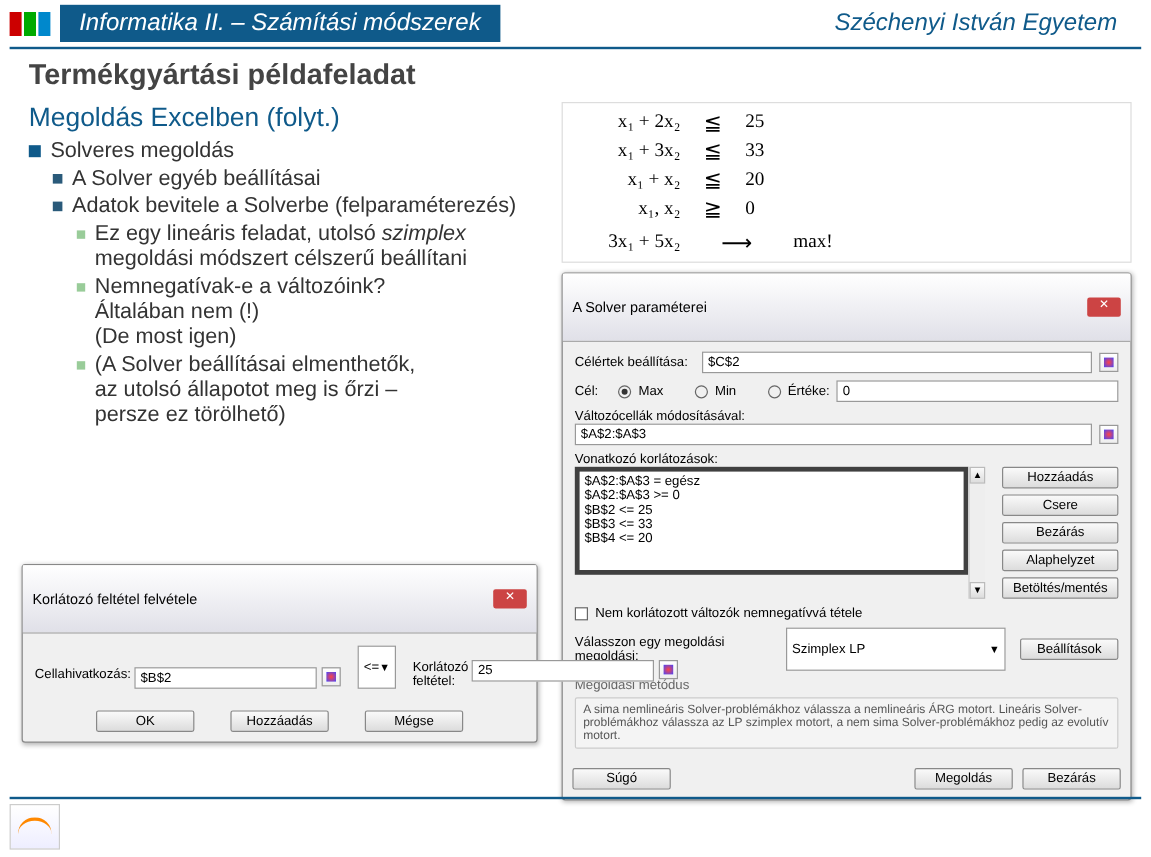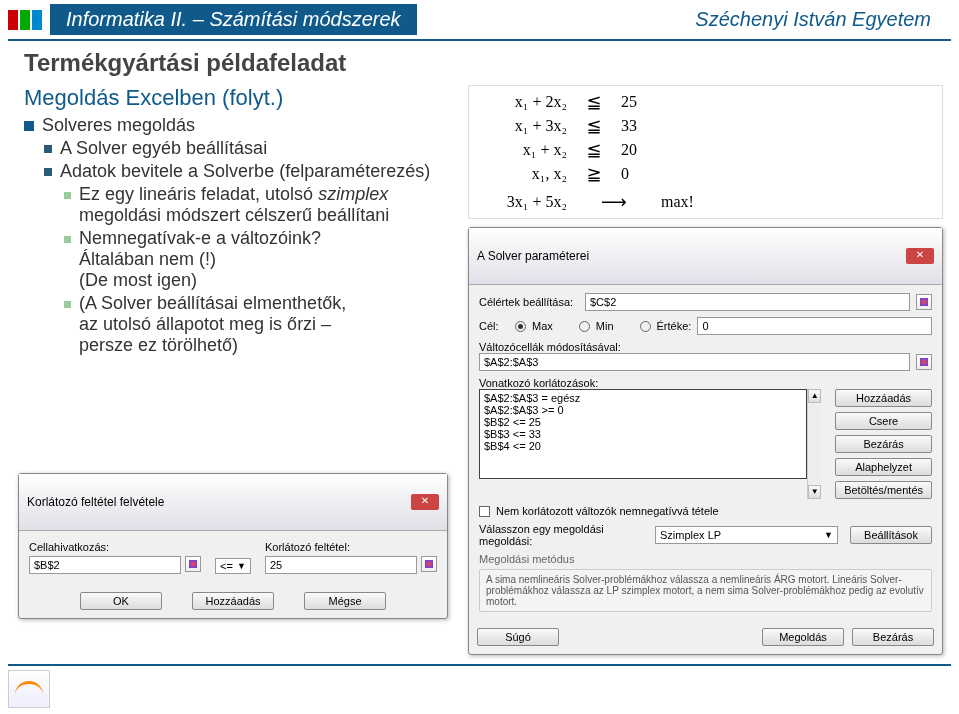--- a/index.html
+++ b/index.html
@@ -40,35 +40,35 @@
   .dialog-title { background: linear-gradient(#fff, #e0e0e8); padding: 20px 8px; font-size: 12px; border-bottom: 1px solid #aaa; display: flex; justify-content: space-between; align-items: center; }
   .close-x { background: #c44; color: #fff; width: 28px; height: 16px; text-align: center; line-height: 14px; border-radius: 2px; font-size: 10px; cursor: pointer; }
   .dialog-body { padding: 8px 10px; }
   .row { display: flex; align-items: center; gap: 6px; margin-bottom: 6px; }
   .lbl { font-size: 11px; }
   .inp { border: 1px solid #999; background: #fff; padding: 2px 4px; font-size: 11px; height: 18px; }
   .picker { width: 16px; height: 16px; border: 1px solid #999; background: linear-gradient(#fff,#eee); display: flex; align-items: center; justify-content: center; }
   .picker-inner { width: 8px; height: 8px; background: radial-gradient(circle, #f44, #44f); }
   .radio { width: 11px; height: 11px; border-radius: 50%; border: 1px solid #666; display: inline-block; position: relative; }
   .radio.checked::after { content: ''; width: 5px; height: 5px; background: #333; border-radius: 50%; position: absolute; top: 2px; left: 2px; }
-  .listbox { background: #fff; border: 1px solid #404040; height: 90px; overflow: auto; font-size: 11px; padding: 2px; flex: 1; }
+  .listbox { background: #fff; border: 4px solid #404040; height: 90px; overflow: auto; font-size: 11px; padding: 2px; flex: 1; }
   .listbox div { padding: 0 2px; }
   .btn { background: linear-gradient(#fafafa,#dcdcdc); border: 1px solid #888; padding: 2px 8px; font-size: 11px; min-width: 82px; text-align: center; cursor: pointer; border-radius: 2px; }
   .btn-col { display: flex; flex-direction: column; gap: 5px; margin-left: 8px; }
   .checkbox { width: 11px; height: 11px; border: 1px solid #666; display: inline-block; background: #fff; }
-  .select { background: #fff; border: 1px solid #999; padding: 1px 4px; font-size: 11px; height: 18px; flex: 1; display: flex; justify-content: space-between; align-items: center; }
+  .select { background: #fff; border: 1px solid #999; padding: 1px 4px; font-size: 11px; height: 36px; flex: 1; display: flex; justify-content: space-between; align-items: center; }
   .select-arrow { font-size: 9px; }
   .desc-box { background: #f4f4f4; border: 1px solid #ccc; padding: 4px 6px; font-size: 10px; color: #555; margin-top: 4px; border-radius: 2px; }
   .dialog-footer { display: flex; justify-content: flex-end; gap: 8px; padding: 8px; }
   .scrollbar-v { width: 14px; background: #eee; border-left: 1px solid #ccc; display: flex; flex-direction: column; }
   .sb-btn { height: 14px; background: linear-gradient(#fafafa,#ddd); border: 1px solid #bbb; font-size: 8px; text-align: center; line-height: 12px; }
 
   .small-dialog { position: absolute; bottom: 95px; left: 18px; width: 430px; }
   .sd-body { padding: 10px; display: flex; gap: 14px; align-items: flex-end; }
-  .sd-col { display: flex; flex-direction: column; gap: 3px; }
+  .sd-col { display: flex; gap: 3px; }
   .sd-footer { display: flex; justify-content: center; gap: 30px; padding: 8px; }
 
   .footer-logo { position: absolute; bottom: 6px; left: 8px; width: 42px; height: 38px; border: 1px solid #ccc; background: linear-gradient(#fff,#eef); display: flex; align-items: center; justify-content: center; }
   .footer-logo-inner { width: 28px; height: 16px; border-top: 3px solid #f80; border-radius: 14px 14px 0 0; }
   .footer-line { position: absolute; bottom: 48px; left: 8px; right: 8px; height: 2px; background: #0f5a8a; }
   .group-label { font-size: 11px; color: #666; margin-bottom: 2px; }
 </style>
 </head>
 <body>
 

